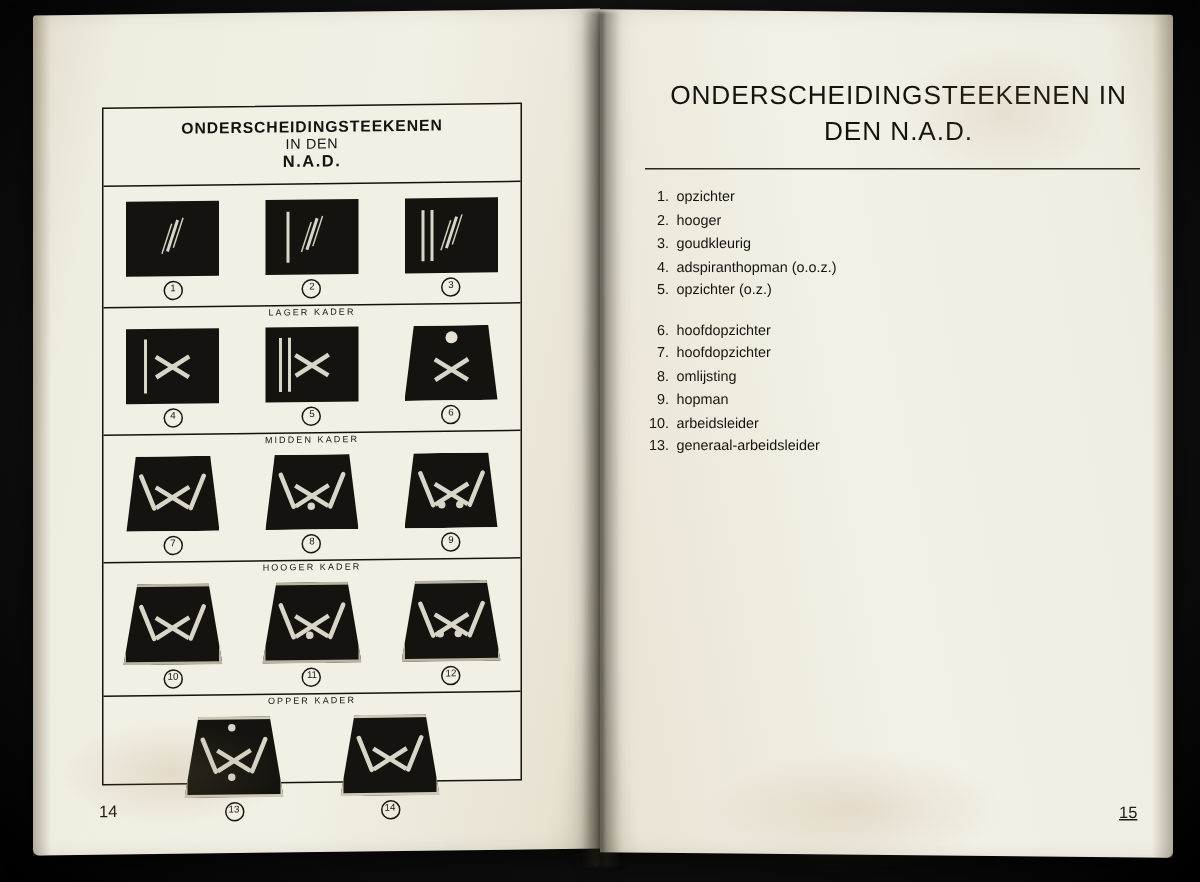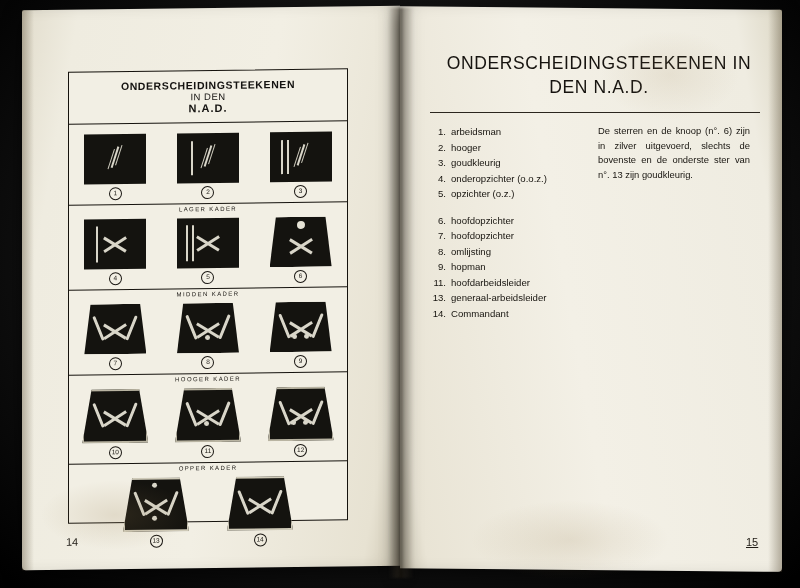--- a/index.html
+++ b/index.html
@@ -276,33 +276,33 @@
     </div>
 
     <div class="r-title">ONDERSCHEIDINGSTEEKENEN IN DEN N.A.D.</div>
     <div class="rule"></div>
 
     <div class="cols">
       <div class="col-l">
         <ol class="list">
           <li>
               <span class="n">1.</span>
-              <span>arbeidsman</span>
+              <span>opzichter</span>
             </li>
           <li>
               <span class="n">2.</span>
               <span>hooger</span>
             </li>
           <li>
               <span class="n">3.</span>
               <span>goudkleurig</span>
             </li>
           <li>
               <span class="n">4.</span>
-              <span>onderopzichter (o.o.z.)</span>
+              <span>adspiranthopman (o.o.z.)</span>
             </li>
           <li>
               <span class="n">5.</span>
               <span>opzichter (o.z.)</span>
             </li>
           <li class="gap"></li>
           <li>
               <span class="n">6.</span>
               <span>hoofdopzichter</span>
             </li>
@@ -312,36 +312,31 @@
             </li>
           <li>
               <span class="n">8.</span>
               <span>omlijsting</span>
             </li>
           <li>
               <span class="n">9.</span>
               <span>hopman</span>
             </li>
           <li>
-              <span class="n">11.</span>
-              <span>hoofdarbeidsleider</span>
+              <span class="n">10.</span>
+              <span>arbeidsleider</span>
             </li>
           <li>
               <span class="n">13.</span>
               <span>generaal-arbeidsleider</span>
             </li>
-          <li>
-              <span class="n">14.</span>
-              <span>Commandant</span>
-            </li>
         </ol>
       </div>
 
       <div class="col-r">
-        <p>De sterren en de knoop (n°. 6) zijn in zilver uitgevoerd, slechts de bovenste en de onderste ster van n°. 13 zijn goudkleurig.</p>
       </div>
     </div>
 
     <div class="pagenum-right">15</div>
 
     <div class="gutter"></div>
   </div>
 
   <div class="stain s1"></div>
   <div class="stain s2"></div>

